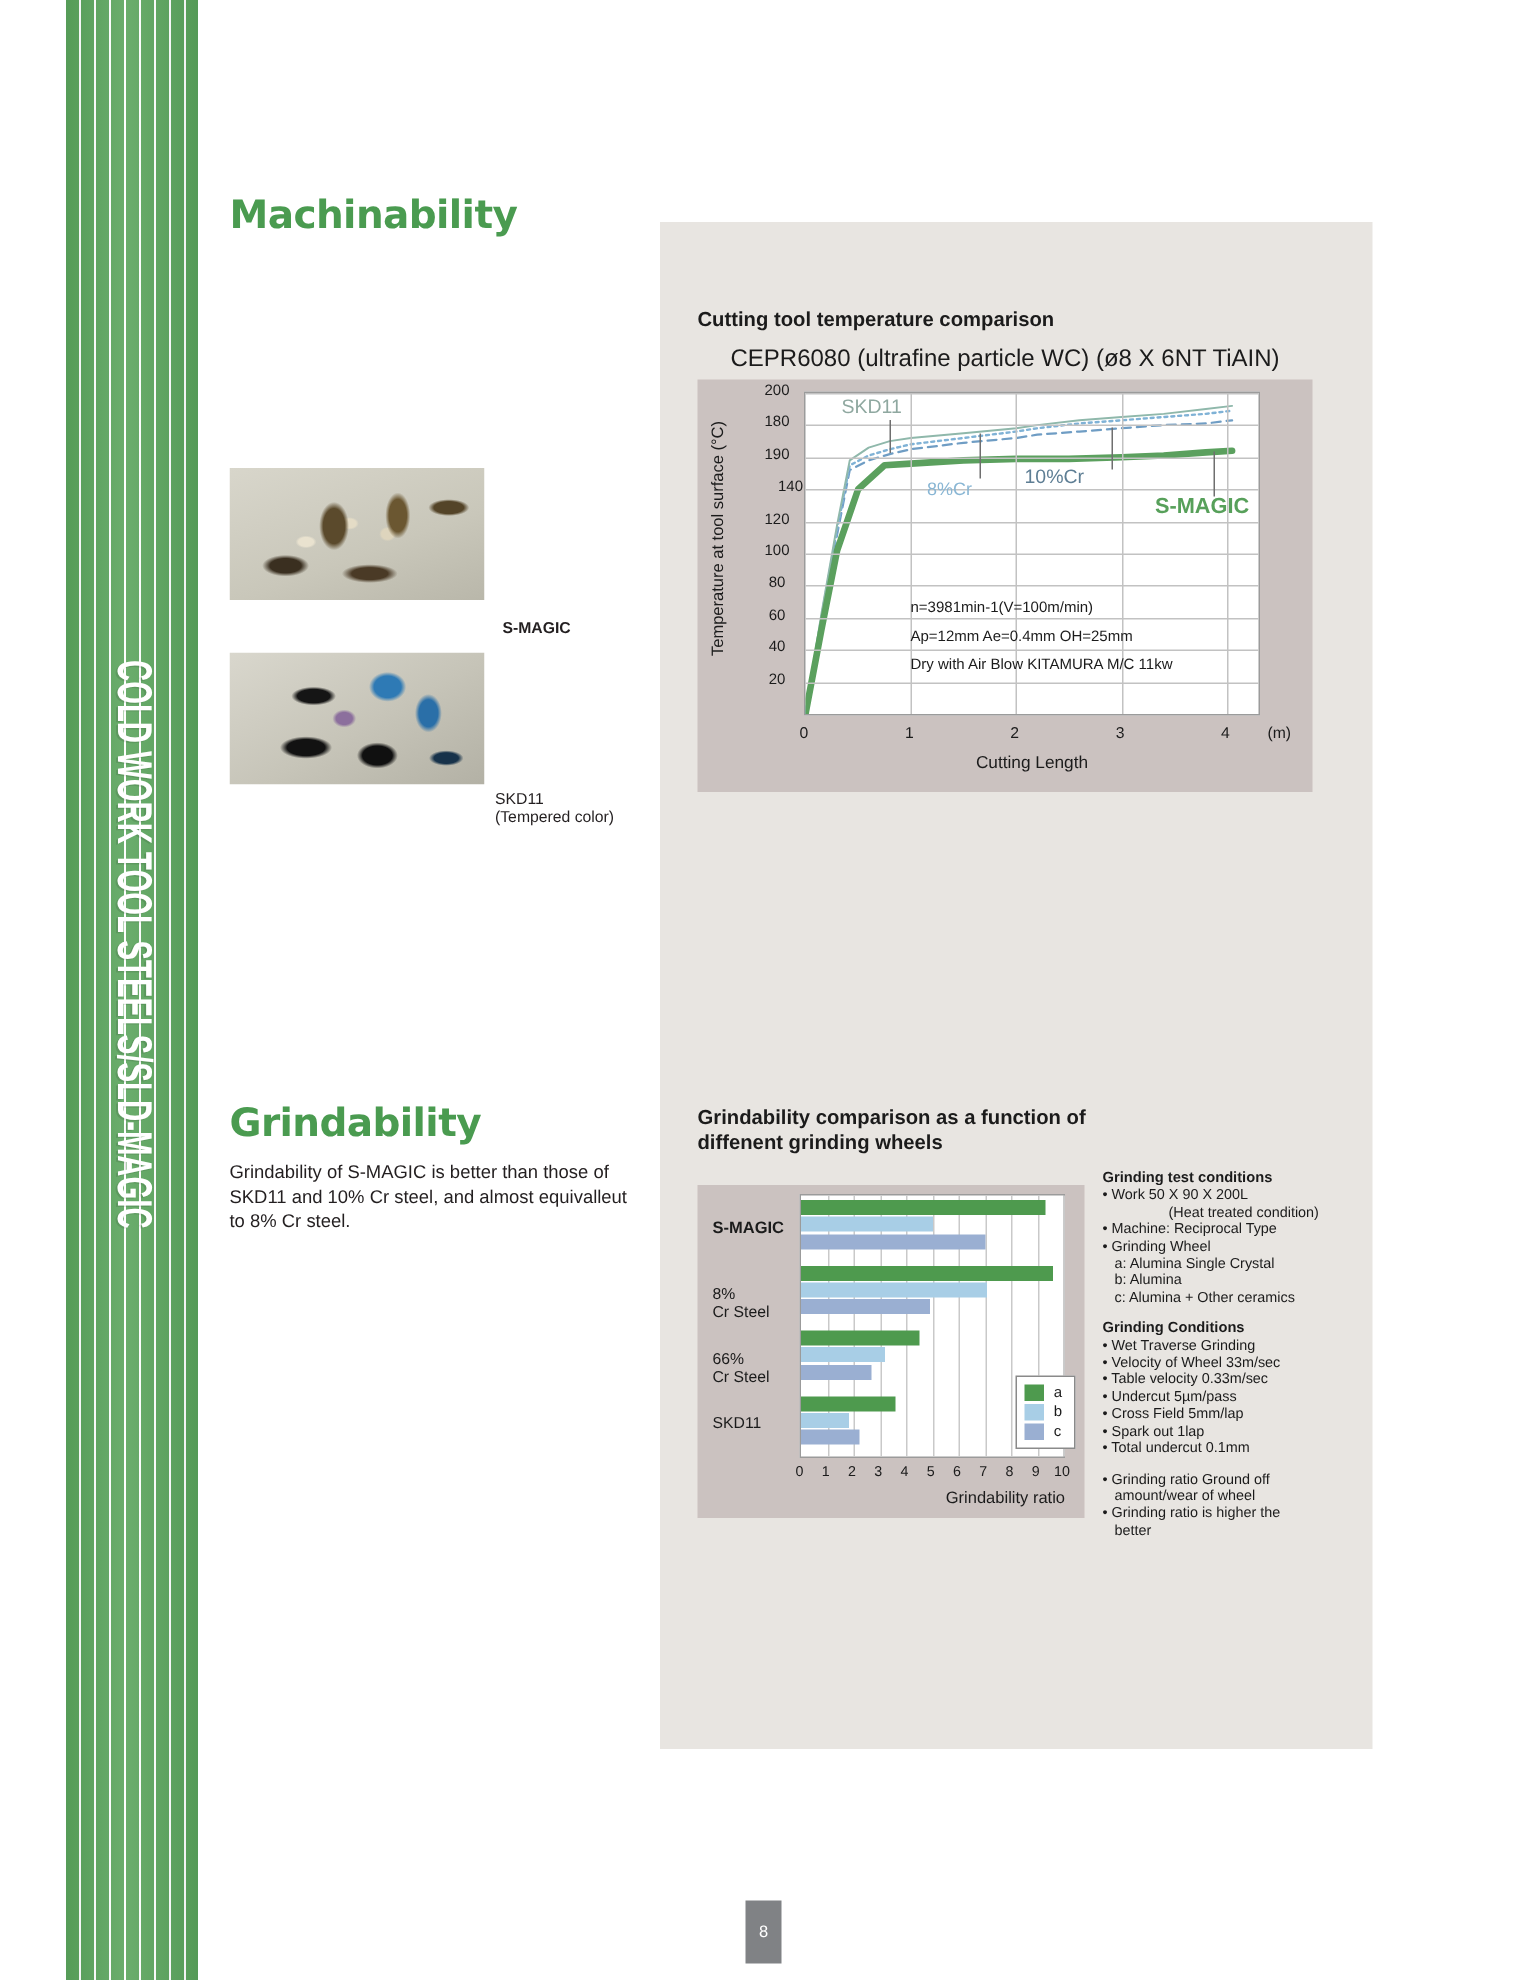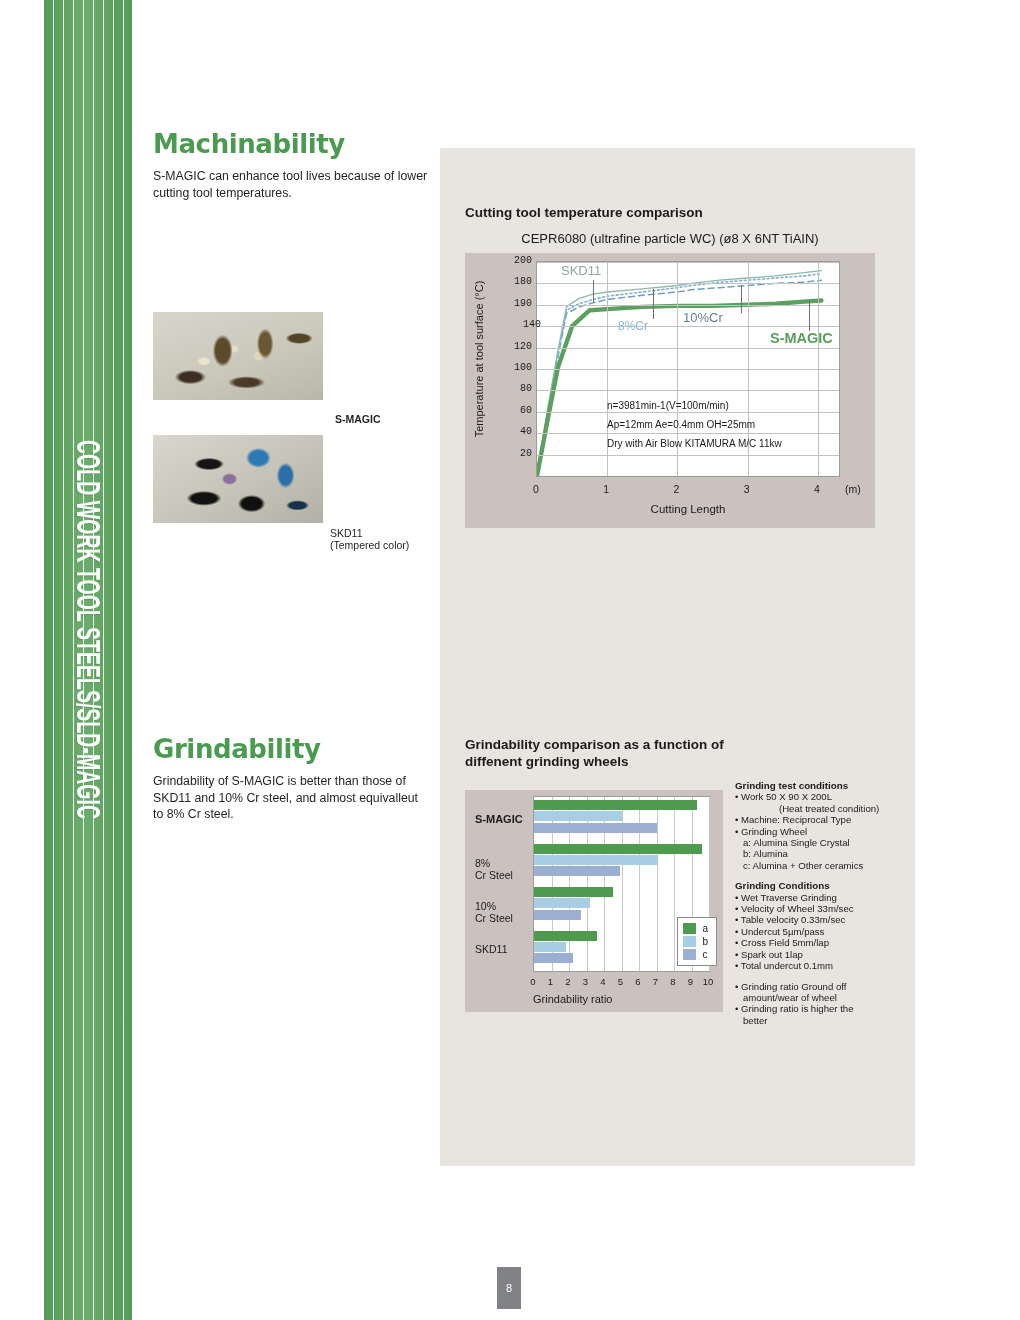--- a/index.html
+++ b/index.html
@@ -113,43 +113,43 @@
   }
 
   
   #line-chart-box{
     position:absolute; left:465px; top:253px;
     width:410px; height:275px;
     background:#cbc2c0;
   }
   #line-chart-subtitle{
     position:absolute; left:465px; top:231px; width:410px;
-    text-align:center; font-size:13px; color:#1b1b1b;
+    text-align:center; font-size:16px; color:#1b1b1b;
   }
   #lc-ylabel{
     position:absolute;
     left:-86px; top:100px;
     width:200px;
     transform:rotate(-90deg);
     text-align:center;
     font-size:11px;
     color:#1b1b1b;
   }
   #lc-plot{
     position:absolute; left:71px; top:8px;
     width:304px; height:216px;
     background:#ffffff;
     border:1px solid #9b9b9b;
   }
   #lc-plot .hgrid, #lc-plot .vgrid{ position:absolute; background:#c2c2c2; }
   #lc-plot .hgrid{ left:0; width:100%; height:1px; }
   #lc-plot .vgrid{ top:0; width:1px; height:100%; }
   .lc-ytick{
-    position:absolute; right:0; width:28px; text-align:right;
-    font-size:10px; color:#1b1b1b; transform:translateY(-6px);font-family:Liberation Mono, monospace;
+    position:absolute; right:0; width:28px; text-align:center;
+    font-size:10px; color:#1b1b1b; transform:translateY(-6px);
   }
   .lc-xtick{
     position:absolute; width:30px; text-align:center;
     font-size:10.5px; color:#1b1b1b;
   }
   #lc-xunit{ position:absolute; font-size:10.5px; color:#1b1b1b; }
   #lc-xlabel{
     position:absolute; left:71px; top:250px; width:304px;
     text-align:center; font-size:11.5px; color:#1b1b1b;
   }
@@ -181,21 +181,21 @@
     width:177px; height:176px;
     background:#ffffff;
     border:1px solid #9b9b9b;
   }
   #bc-plot .vgrid{ position:absolute; top:0; width:1px; height:100%; background:#c9c9c9; }
   .bc-bar{ position:absolute; height:10px; }
   .bc-xtick{
     position:absolute; width:18px; text-align:center; font-size:9.5px; color:#1b1b1b;
   }
   #bc-xlabel{
-    position:absolute; left:68px; top:203px; width:177px; text-align:left;
+    position:absolute; left:68px; top:203px; width:177px; text-align:right;
     font-size:11px; color:#1b1b1b;
   }
   #bc-legend{
     position:absolute; right:6px; bottom:46px;
     background:#ffffff; border:1px solid #8a8a8a;
     padding:4px 8px 4px 5px;
   }
   #bc-legend .row{ display:flex; align-items:center; height:13px; }
   #bc-legend .sw{ width:13px; height:11px; margin-right:6px; }
   #bc-legend .lg{ font-size:10px; color:#1b1b1b; }
@@ -226,21 +226,20 @@
 
 <div id="stripe-band">
   <div class="shade"></div>
 </div>
 <div id="sidebar-vertical-title">
   <span>COLD WORK TOOL STEELS/SLD-MAGIC</span>
 </div>
 
 <div class="left-col" style="top:129px;">
   <h2 class="section-head">Machinability</h2>
-  <div class="body-text">S-MAGIC can enhance tool lives because of lower cutting tool temperatures.</div>
 </div>
 
 <div class="photo" id="photo-smagic" style="left:153px; top:312px;">
   <div class="inner"></div>
 </div>
 <div class="photo-caption bold" style="left:335px; top:413px;">S-MAGIC</div>
 
 <div class="photo" id="photo-skd11" style="left:153px; top:435px;">
   <div class="inner"></div>
 </div>
@@ -322,21 +321,21 @@
 </div>
 
 <div class="panel-title" style="left:465px; top:736px;">Grindability comparison as a function of</div>
 <div class="panel-title" style="left:465px; top:753px;">diffenent grinding wheels</div>
 
 <div id="bar-chart-box">
   <div id="bc-catlabels">
       <div class="bc-cat bold" style="top: 18px;">S-MAGIC</div>
       <div class="bc-cat" style="top: 62px;">8%</div>
       <div class="bc-cat" style="top: 73.5px;">Cr Steel</div>
-      <div class="bc-cat" style="top: 105px;">10%</div>
+      <div class="bc-cat" style="top: 105px;">66%</div>
       <div class="bc-cat" style="top: 116.5px;">Cr Steel</div>
       <div class="bc-cat" style="top: 148px;">SKD11</div>
     </div>
   <div id="bc-plot">
       <div class="vgrid" style="left: 17.5px;"></div>
       <div class="vgrid" style="left: 35px;"></div>
       <div class="vgrid" style="left: 52.5px;"></div>
       <div class="vgrid" style="left: 70px;"></div>
       <div class="vgrid" style="left: 87.5px;"></div>
       <div class="vgrid" style="left: 105px;"></div>

